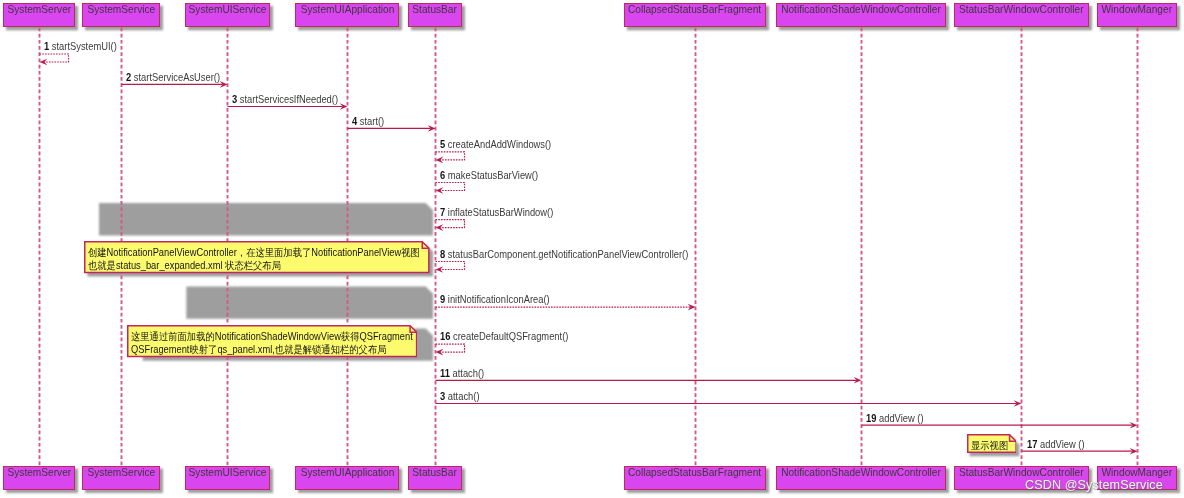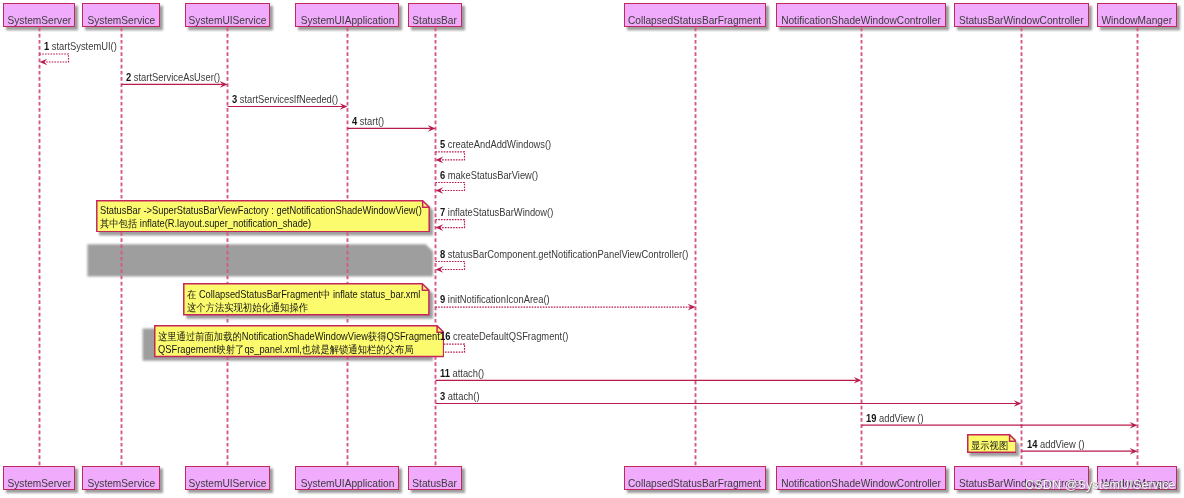--- a/index.html
+++ b/index.html
@@ -9,23 +9,23 @@
   svg.layer{position:absolute;left:0;top:0;width:1184px;height:498px;}
   svg#shadows{filter:blur(1.3px);}
 
   
   .lifeline{stroke:#D4588A;stroke-width:1.9;stroke-dasharray:3.7 2.5;}
   .wire{stroke:#B81A4A;stroke-width:1.2;fill:none;}
   .wire.dotted{stroke-dasharray:1.6 1.15;}
   .ahead{fill:#B81A4A;}
 
   
-  .pbox{position:absolute;height:24.5px;background:#f0abfc;
+  .pbox{position:absolute;height:24.5px;background:#d946ef;
         border:1.45px solid #BE2A5C;box-sizing:border-box;
-        display:flex;align-items:flex-end;justify-content:center;
+        display:flex;align-items:flex-start;justify-content:center;
         font-size:10.3px;color:#3a3a3a;white-space:nowrap;}
   .pbox > span{display:block;transform:scaleX(0.986);}
 
   
   .note{position:absolute;box-sizing:border-box;font-size:10.3px;color:#161616;
         white-space:nowrap;}
   .note > svg{position:absolute;left:0;top:0;}
   .note .nbody{fill:#FCFB6E;stroke:#C4265B;stroke-width:1.5;stroke-linejoin:miter;}
   .note .nfold{fill:none;stroke:#C4265B;stroke-width:1.5;}
   .note .ntxt{position:absolute;left:4px;top:5.4px;line-height:12.9px;z-index:3;
@@ -163,41 +163,31 @@
   <div class="pbox" style="left:954px;top:465.5px;width:135px">
       <span>StatusBarWindowController</span>
     </div>
   <div class="pbox" style="left:1097px;top:2.8px;width:80px">
       <span>WindowManger</span>
     </div>
   <div class="pbox" style="left:1097px;top:465.5px;width:80px">
       <span>WindowManger</span>
     </div>
 
-  <div class="note" style="left:96px;top:200px;width:334px;height:32.4px">
-    <svg width="334" height="32.4" viewBox="0 0 334 32.4">
-      <path d="M0.75,0.75 L326.7,0.75 L333.25,7.3 L333.25,31.65 L0.75,31.65 Z" class="nbody"></path>
-      <path d="M326.7,0.75 L326.7,7.3 L333.25,7.3" class="nfold"></path>
+  <div class="note" style="left:84.4px;top:241.3px;width:345.6px;height:32.3px">
+    <svg width="345.6" height="32.3" viewBox="0 0 345.6 32.3">
+      <path d="M0.75,0.75 L338.3,0.75 L344.85,7.3 L344.85,31.55 L0.75,31.55 Z" class="nbody"></path>
+      <path d="M338.3,0.75 L338.3,7.3 L344.85,7.3" class="nfold"></path>
     </svg>
     <div class="ntxt">
-      <div>StatusBar -&gt;SuperStatusBarViewFactory : getNotificationShadeWindowView()</div>
-      <div>其中包括 inflate(R.layout.super_notification_shade)</div>
+      <div>创建NotificationPanelViewController，在这里面加载了NotificationPanelView视图</div>
+      <div>也就是status_bar_expanded.xml 状态栏父布局</div>
     </div>
   </div>
-  <div class="note" style="left:183.3px;top:283.4px;width:246.7px;height:32.4px">
-    <svg width="246.7" height="32.4" viewBox="0 0 246.7 32.4">
-      <path d="M0.75,0.75 L239.4,0.75 L245.95,7.3 L245.95,31.65 L0.75,31.65 Z" class="nbody"></path>
-      <path d="M239.4,0.75 L239.4,7.3 L245.95,7.3" class="nfold"></path>
-    </svg>
-    <div class="ntxt">
-      <div>在 CollapsedStatusBarFragment中 inflate status_bar.xml</div>
-      <div>这个方法实现初始化通知操作</div>
-    </div>
-  </div>
-  <div class="note" style="left:154px;top:325.4px;width:290.4px;height:32.3px">
+  <div class="note" style="left:127px;top:325.4px;width:290.4px;height:32.3px">
     <svg width="290.4" height="32.3" viewBox="0 0 290.4 32.3">
       <path d="M0.75,0.75 L283.1,0.75 L289.65,7.3 L289.65,31.55 L0.75,31.55 Z" class="nbody"></path>
       <path d="M283.1,0.75 L283.1,7.3 L289.65,7.3" class="nfold"></path>
     </svg>
     <div class="ntxt">
       <div>这里通过前面加载的NotificationShadeWindowView获得QSFragment</div>
       <div>QSFragement映射了qs_panel.xml,也就是解锁通知栏的父布局</div>
     </div>
   </div>
   <div class="note" style="left:966.5px;top:434.3px;width:49.9px;height:35px">
@@ -216,15 +206,15 @@
   <div class="msg" style="left:352px;top:115.7px"><span class="n">4</span> <span>start()</span></div>
   <div class="msg" style="left:440px;top:139.2px"><span class="n">5</span> <span>createAndAddWindows()</span></div>
   <div class="msg" style="left:440px;top:169.8px"><span class="n">6</span> <span>makeStatusBarView()</span></div>
   <div class="msg" style="left:440px;top:206.9px"><span class="n">7</span> <span>inflateStatusBarWindow()</span></div>
   <div class="msg" style="left:440px;top:248.8px"><span class="n">8</span> <span>statusBarComponent.getNotificationPanelViewController()</span></div>
   <div class="msg" style="left:440px;top:294.4px"><span class="n">9</span> <span>initNotificationIconArea()</span></div>
   <div class="msg" style="left:440px;top:331.4px"><span class="n">16</span> <span>createDefaultQSFragment()</span></div>
   <div class="msg" style="left:440px;top:367.6px"><span class="n">11</span> <span>attach()</span></div>
   <div class="msg" style="left:440px;top:390.8px"><span class="n">3</span> <span>attach()</span></div>
   <div class="msg" style="left:865.5px;top:412.5px"><span class="n">19</span> <span>addView ()</span></div>
-  <div class="msg" style="left:1026.5px;top:438.5px"><span class="n">14</span> <span>addView ()</span></div>
-  <div id="wm" style="left:1025px;top:478px">CSDN @SystemUIService</div>
+  <div class="msg" style="left:1026.5px;top:438.5px"><span class="n">17</span> <span>addView ()</span></div>
+  <div id="wm" style="left:1025px;top:478px">CSDN @SystemService</div>
 </div>
 
 </body></html>

